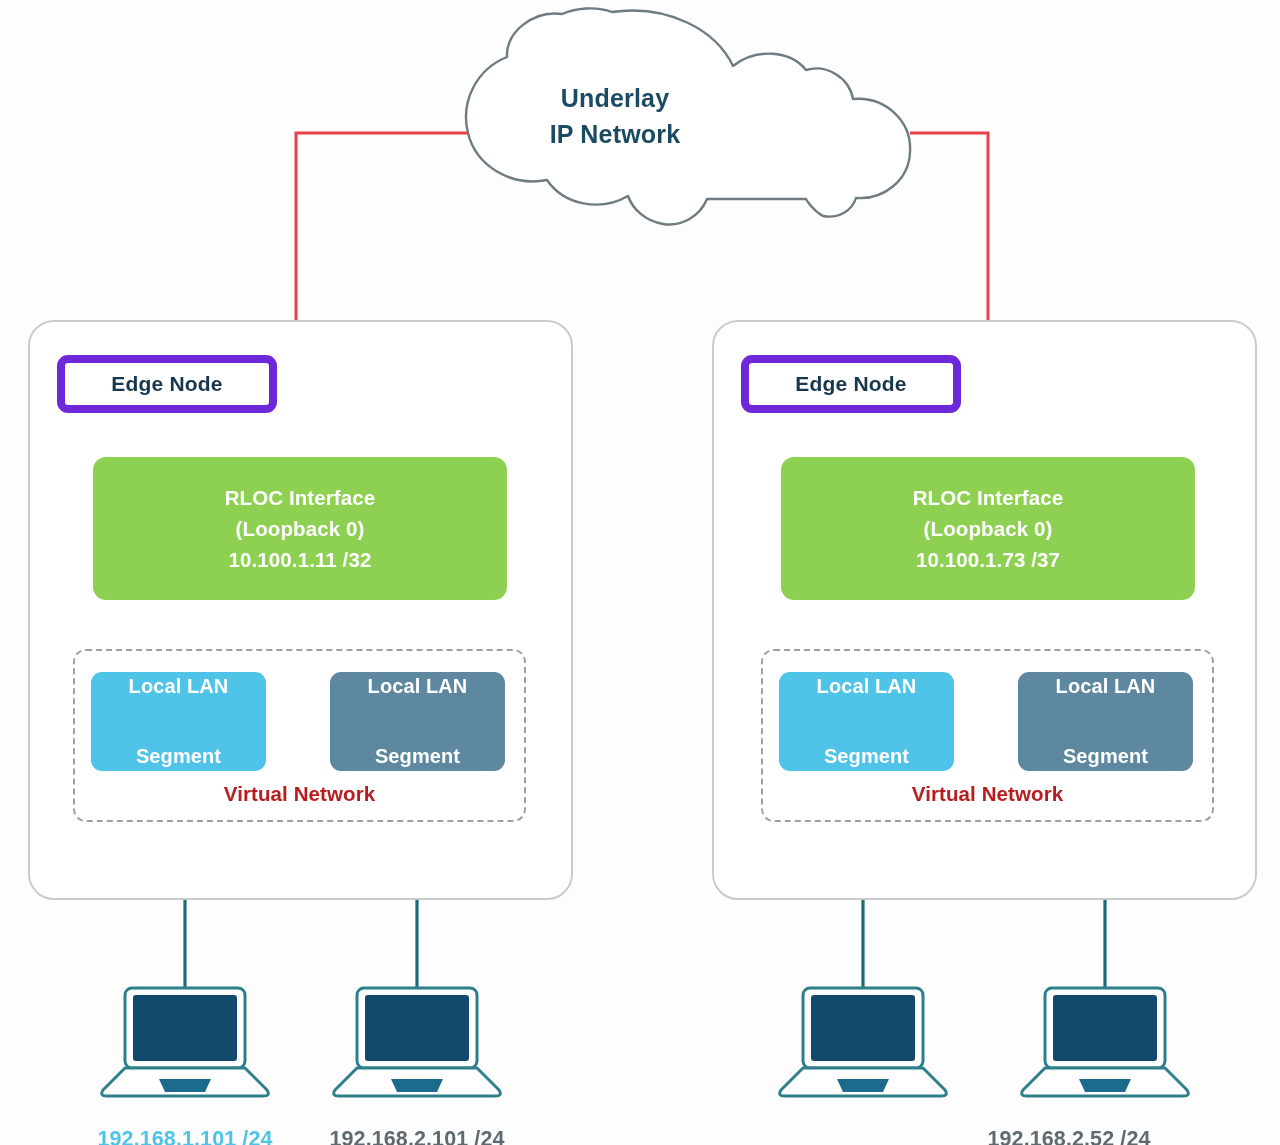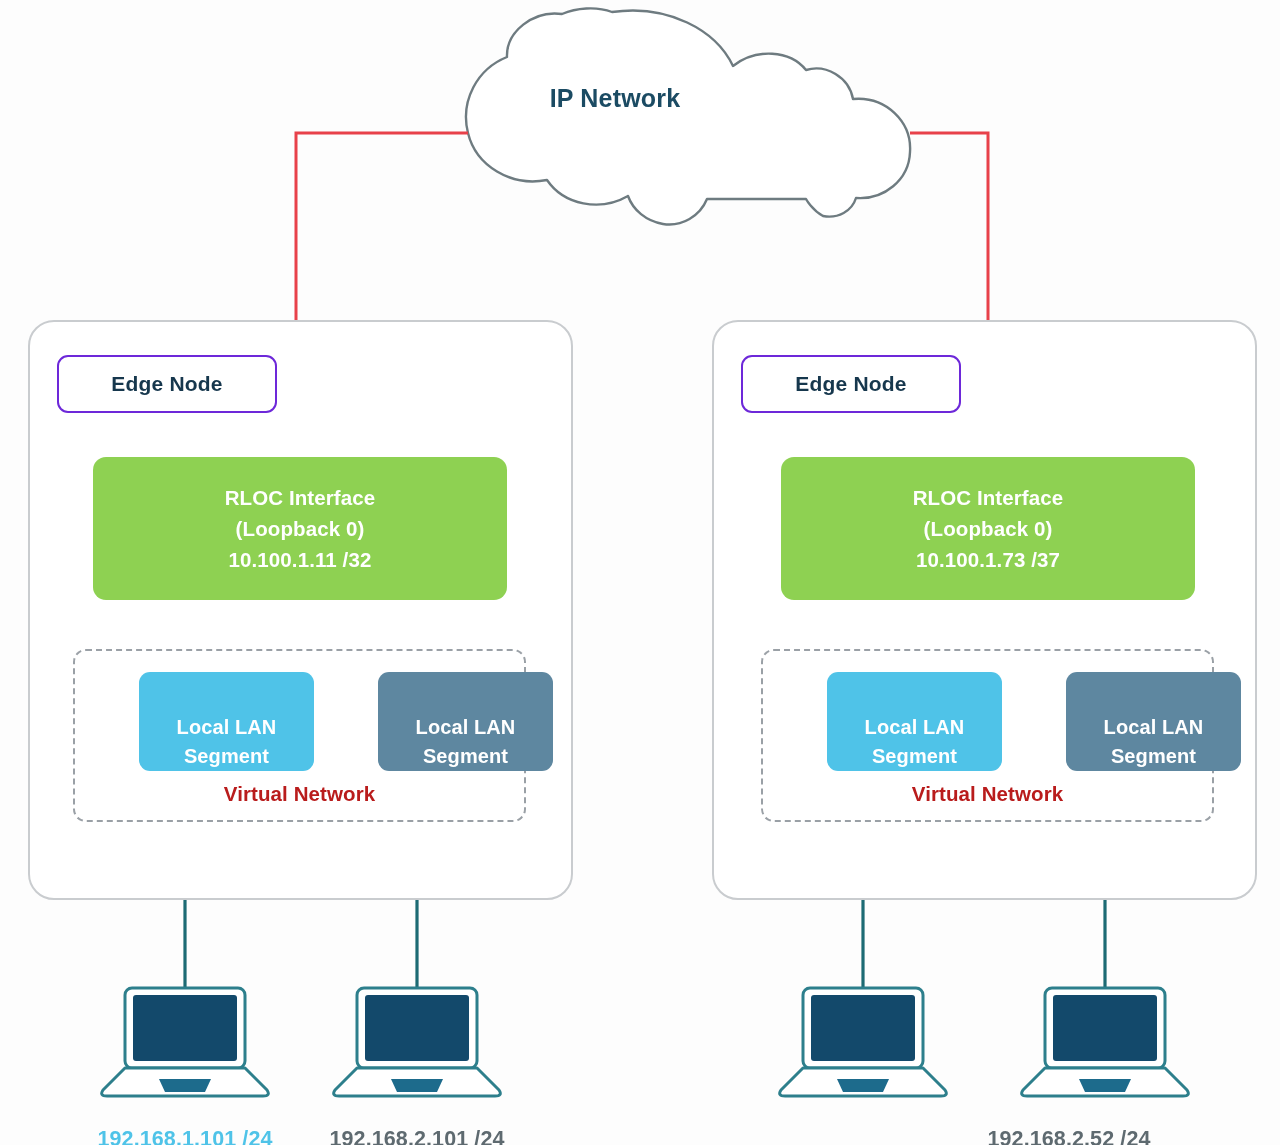--- a/index.html
+++ b/index.html
@@ -42,21 +42,21 @@
   
   .edge-node {
     position: absolute;
     border: 2px solid #c9cccf;
     border-radius: 26px;
     background: #ffffff;
     box-sizing: border-box;
   }
   .edge-node-label {
     position: absolute;
-    border: 2px solid #6d28d9;
+    border: 8px solid #6d28d9;
     border-radius: 11px;
     background: #ffffff;
     color: #16374d;
     font-size: 21px;
     font-weight: bold;
     display: flex;
     align-items: center;
     justify-content: center;
     box-sizing: border-box;
     letter-spacing: 0.2px;
@@ -96,25 +96,24 @@
   }
   .lan-seg {
     position: absolute;
     border-radius: 11px;
     color: #ffffff;
     font-size: 20px;
     font-weight: bold;
     display: flex;
     flex-direction: column;
     align-items: center;
-    justify-content: flex-end;
+    justify-content: space-between;
     line-height: 1.45;
     box-sizing: border-box;
     letter-spacing: 0.1px;
-    margin-left: 48px;
   }
   
   .host-ip {
     position: absolute;
     text-align: center;
     font-size: 21.5px;
     font-weight: bold;
     white-space: nowrap;
     letter-spacing: 0.1px;
     margin-top: 25px;
@@ -138,20 +137,21 @@
              C 700 216 682 227 663 224
              C 646 221 633 210 628 196
              C 600 212 564 205 547 180
              C 511 187 476 166 468 133
              C 460 101 477 69 507 57
              C 506 32 533 10 562 14
              C 576 8 596 6 612 12 Z" fill="#ffffff" stroke="#6e7b80" stroke-width="2.4" stroke-linejoin="round"></path>
   </svg>
 
   <div class="cloud-label">
+    <div>Underlay</div>
     <div>IP Network</div>
   </div>
 
   <svg id="links-layer" viewBox="0 0 1280 1145">
 
     <polyline points="468,133 296,133 296,457" fill="none" stroke="#e8414a" stroke-width="3"></polyline>
 
     <polyline points="910,133 988,133 988,457" fill="none" stroke="#e8414a" stroke-width="3"></polyline>
 
     <line x1="185" y1="600" x2="185" y2="988" stroke="#1d6b74" stroke-width="3.2"></line>

